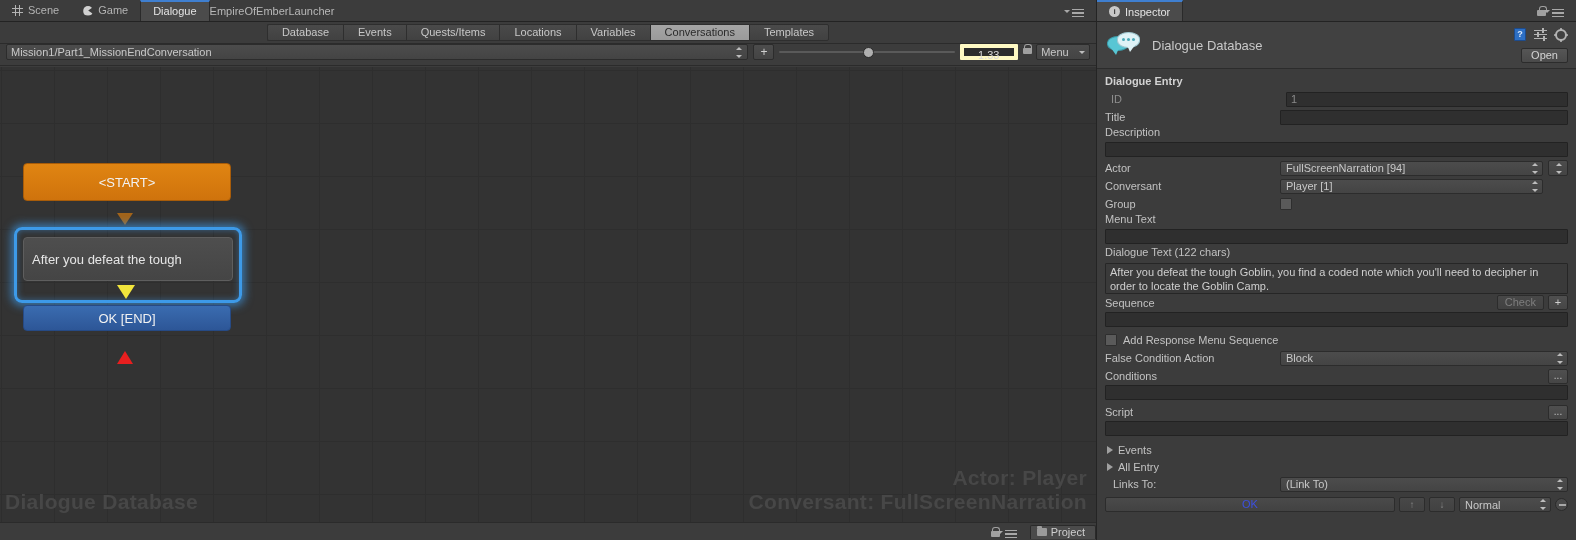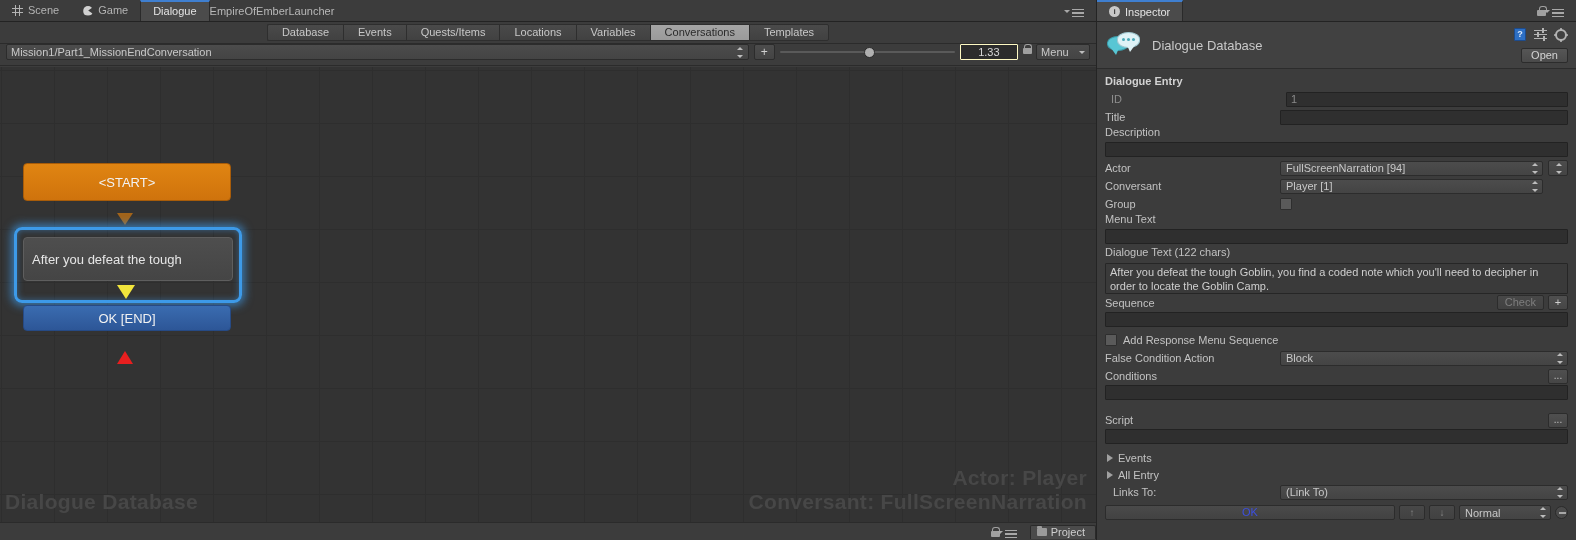--- a/index.html
+++ b/index.html
@@ -109,21 +109,21 @@
     border:1px solid #2c2c2c; border-radius:2px; color:#d0d0d0;
     font-size:12px; line-height:14px; text-align:center;
   }
   .zoom-slider { width:184px; height:16px; position:relative; display:flex; align-items:center; }
   .zoom-slider .track { position:absolute; left:0; right:0; height:2px; background:#5a5a5a; border-radius:1px; }
   .zoom-slider .knob {
     position:absolute; left:84px; width:11px; height:11px; border-radius:50%;
     background:#b0b0b0; border:1px solid #2b2b2b;
   }
   .zoom-value {
-    width:60px; height:16px; background:#2c2c2c; border:1px solid #fef9c3;
+    width:60px; height:16px; background:#2c2c2c; border:4px solid #fef9c3;
     color:#d8d8d8; font-size:11px; line-height:14px; text-align:center; border-radius:1px;
   }
   .menu-popup { width:56px; }
   .menu-popup .mcaret {
     width:0;height:0;border-left:3px solid transparent;border-right:3px solid transparent;
     border-top:3px solid #bdbdbd; margin-left:auto;
   }
 
   
   .canvas {
@@ -589,21 +589,21 @@
           <span class="updown"></span>
         </span>
       </div>
 
       <div class="row">
         <span class="label-std">Conditions</span>
         <span class="btn-ellipsis">...</span>
       </div>
       <div class="field-full"></div>
 
-      <div class="row" style="margin-top:11px">
+      <div class="row" style="margin-top:3px">
         <span class="label-std">Script</span>
         <span class="btn-ellipsis">...</span>
       </div>
       <div class="field-full"></div>
 
       <div class="foldout" style="margin-top:5px">
         <span class="tri"></span>
         <span class="label-std">Events</span>
       </div>
       <div class="foldout">

